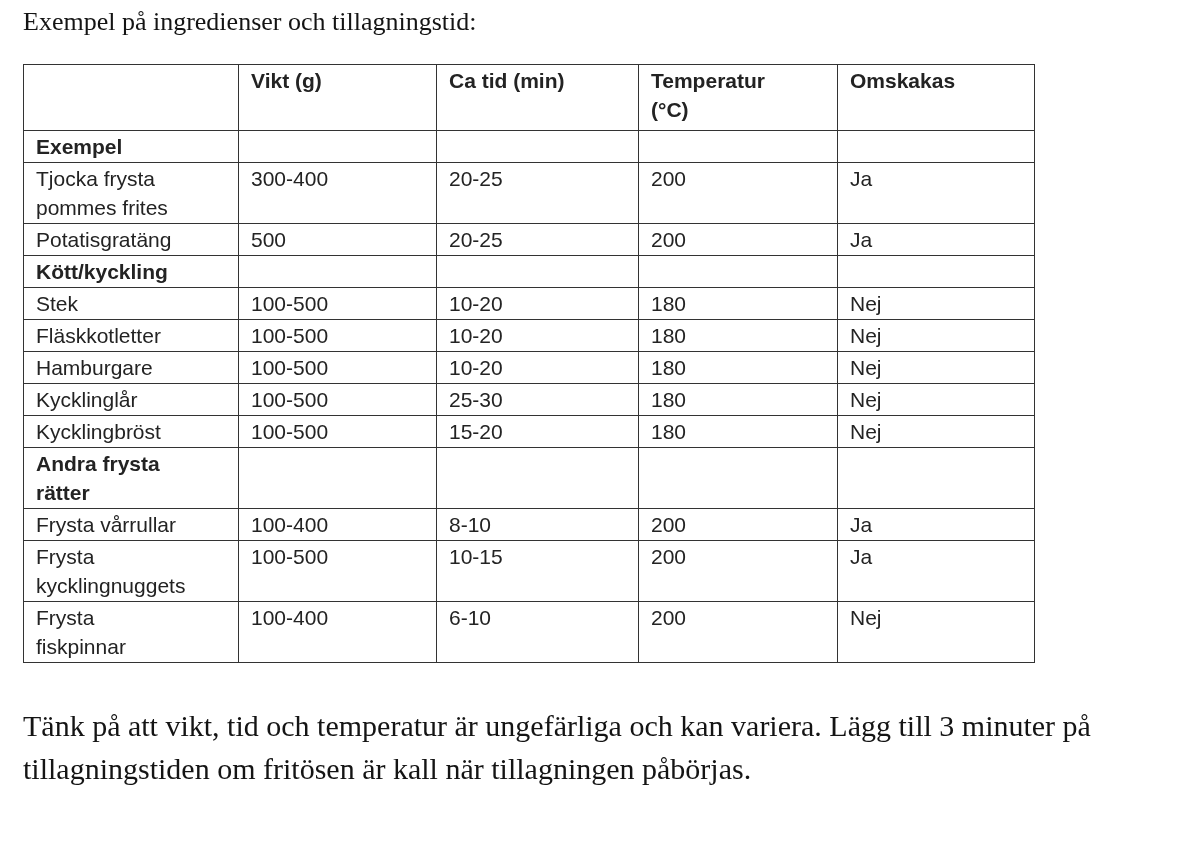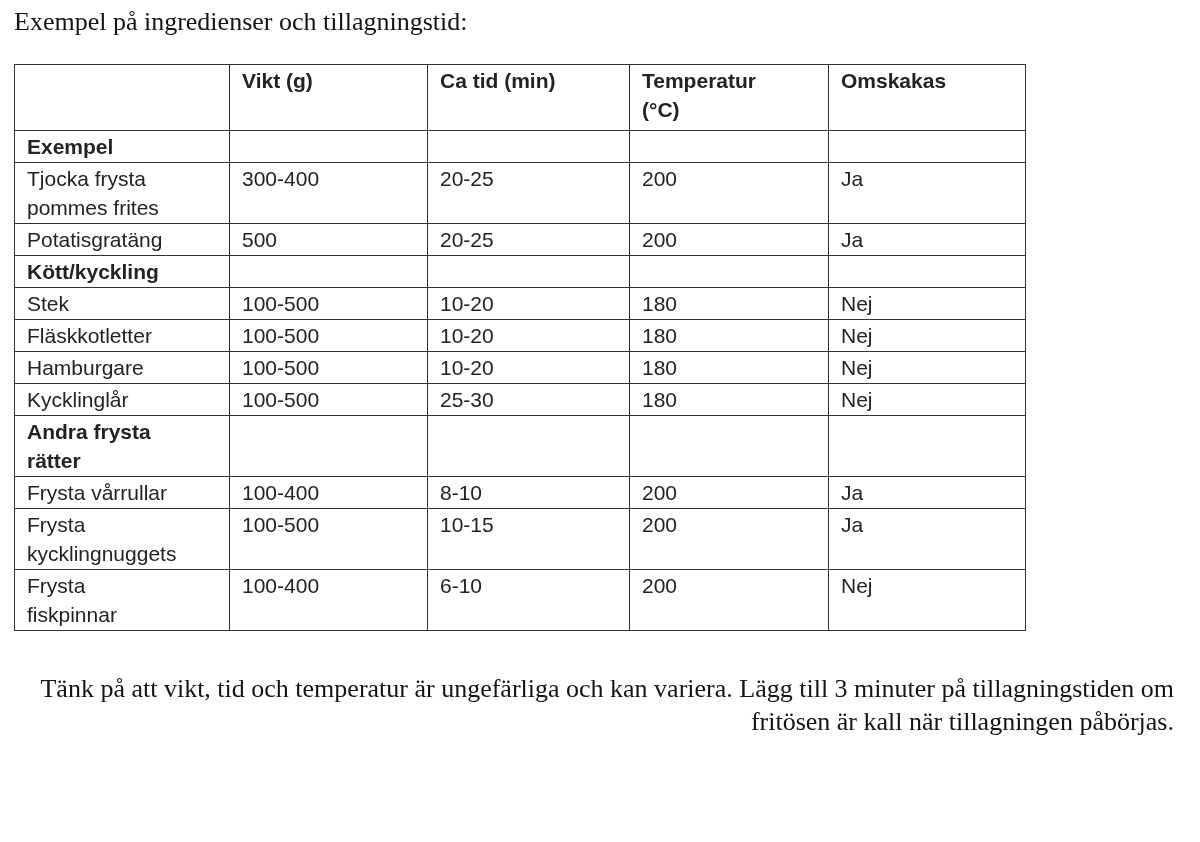--- a/index.html
+++ b/index.html
@@ -3,21 +3,21 @@
 <meta charset="utf-8">
 <style>
   * { box-sizing: border-box; }
   html, body {
     margin: 0; padding: 0;
     width: 1200px; height: 842px;
     background: #ffffff;
     font-family: "Liberation Serif", serif;
     color: #1c1c1c;
   }
-  .page { padding: 6px 18px 0 14px; }
+  .page { padding: 6px 18px 0 23px; }
 
   .title {
     font-size: 26px;
     line-height: 32px;
     margin: 0 0 26px 0;
     color: #141414;
   }
 
   table.ingredients {
     border-collapse: collapse;
@@ -49,26 +49,25 @@
   }
   .ingredients tbody td {
     height: 31px;
     font-weight: normal;
   }
   .ingredients tbody td.section {
     font-weight: bold;
   }
 
   .footer {
-    font-size: 26px;
-    line-height: 33px;
+    font-size: 30px;
+    line-height: 43px;
     margin: 41px 0 0 0;
     max-width: 1160px;
     color: #141414;
-    text-align: right;
   }
 </style>
 </head>
 <body>
 
 <div class="page">
 
   <p class="title">Exempel på ingredienser och tillagningstid:</p>
 
   <table class="ingredients">
@@ -141,20 +140,27 @@
           <td>Nej</td>
         </tr>
         <tr>
           <td>Kycklinglår</td>
           <td>100-500</td>
           <td>25-30</td>
           <td>180</td>
           <td>Nej</td>
         </tr>
         <tr>
+          <td>Kycklingbröst</td>
+          <td>100-500</td>
+          <td>15-20</td>
+          <td>180</td>
+          <td>Nej</td>
+        </tr>
+        <tr>
           <td class="section">Andra frysta
 rätter</td>
           <td></td>
           <td></td>
           <td></td>
           <td></td>
         </tr>
         <tr>
           <td>Frysta vårrullar</td>
           <td>100-400</td>

